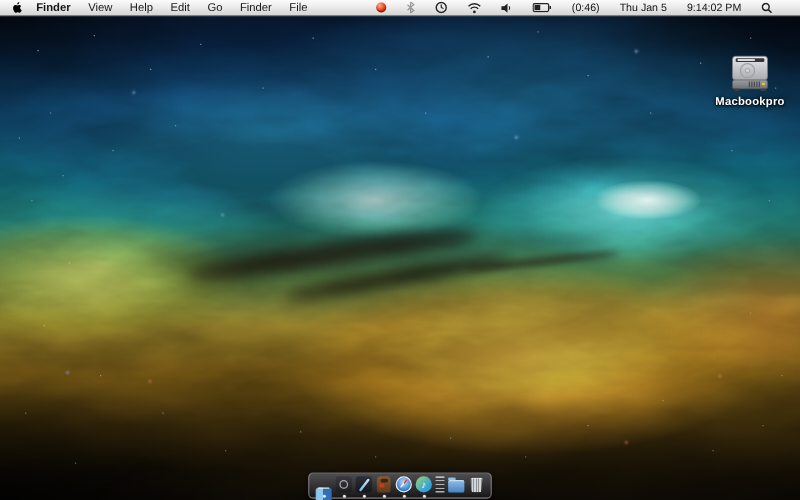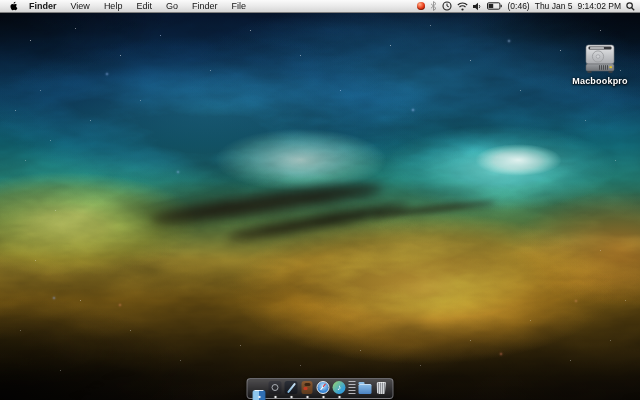--- a/index.html
+++ b/index.html
@@ -55,21 +55,21 @@
     119px 304px 2px 0 rgba(255,150,120,.7), 575px 300px 2px 0 rgba(255,160,130,.6);}
 
   
   .menubar{position:absolute;top:0;left:0;right:0;height:12px;z-index:50;
     display:flex;align-items:center;
     background:linear-gradient(180deg,#fbfbfb 0%,#ececec 45%,#d5d5d5 100%);
     border-bottom:1px solid #7e7e7e;font-size:9px;color:#161616;}
   .apple{margin:0 4px 0 9px;display:flex;align-items:center;}
   .menu{padding:0 7px;line-height:12px;white-space:nowrap;}
   .menu.app-name{font-weight:bold;}
-  .mb-status{margin-left:auto;display:flex;align-items:center;gap:5px;padding-right:5px;}
+  .mb-status{margin-left:auto;display:flex;align-items:center;gap:16px;padding-right:22px;}
   .mb-status .txt{font-size:8.5px;color:#111;white-space:nowrap;}
   .orb{width:8px;height:8px;border-radius:50%;
     background:radial-gradient(circle at 35% 30%, #ffb08a, #e83512 55%, #7e1204);
     box-shadow:inset 0 -1px 1px rgba(0,0,0,.4);}
   .mb-ic{display:flex;align-items:center;}
 
   
   .desk-icon{position:absolute;top:44px;right:12px;width:56px;z-index:10;
     display:flex;flex-direction:column;align-items:center;cursor:default;}
   .desk-icon .label{margin-top:2px;font-size:9px;font-weight:bold;color:#fff;

